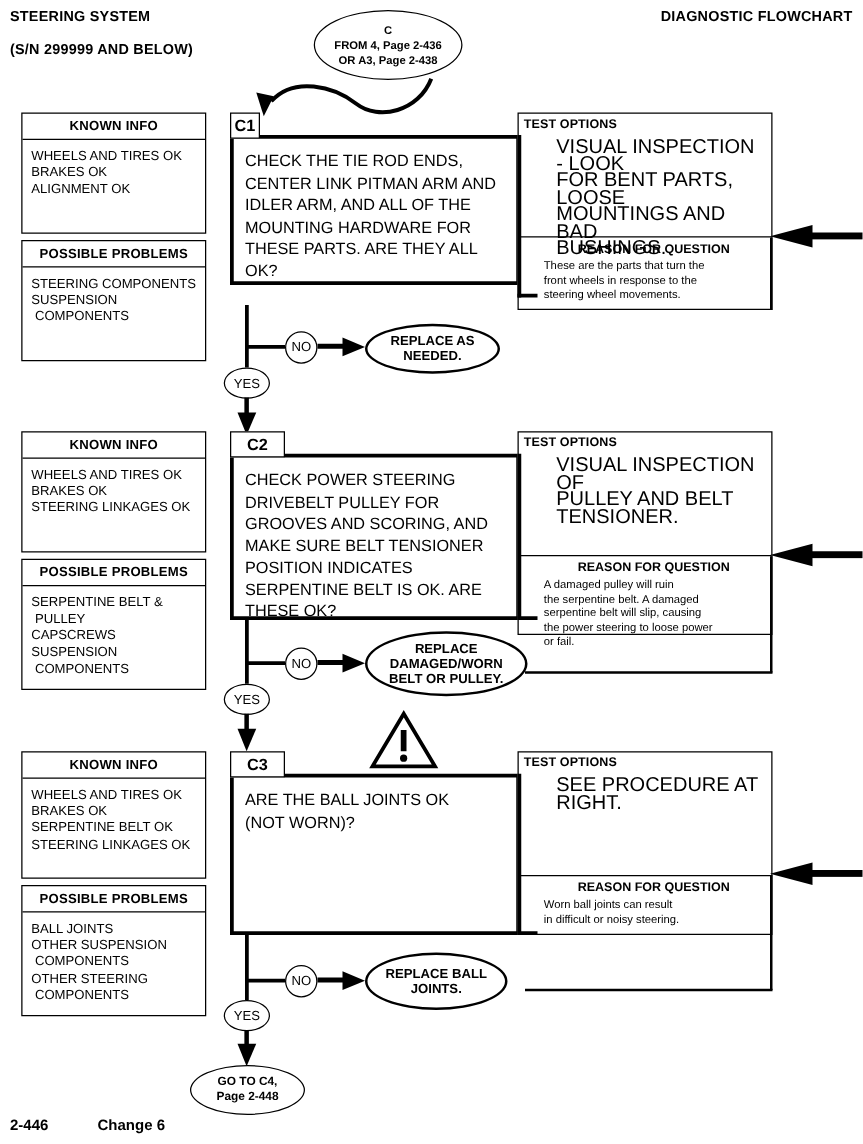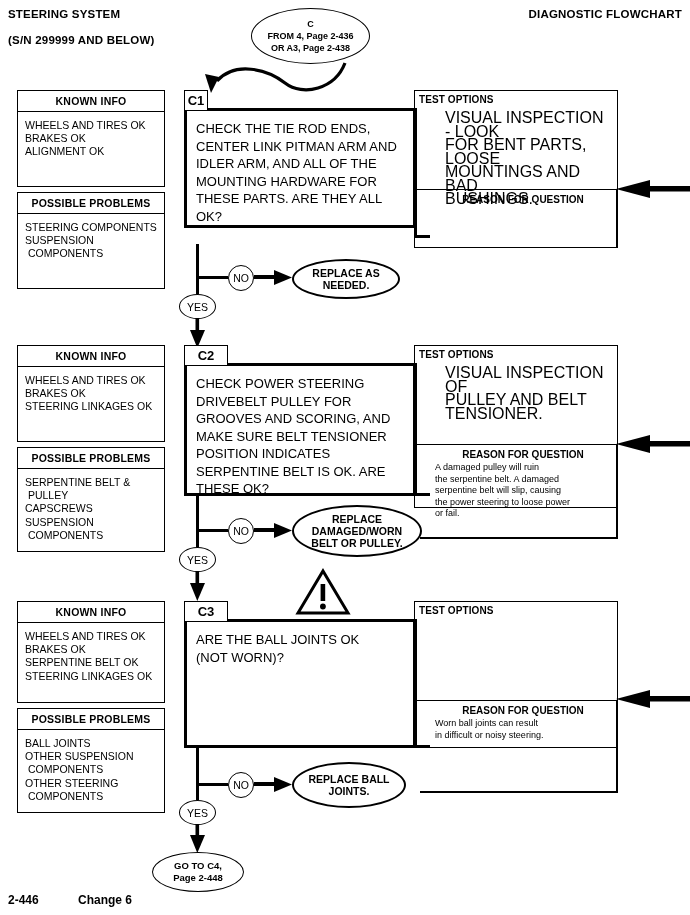--- a/index.html
+++ b/index.html
@@ -101,20 +101,23 @@
 
 <div class="tbox" style="left:414px;top:90px;width:204px;height:158px;">
   <div class="tlabel">TEST OPTIONS</div>
   <div class="tbody">VISUAL INSPECTION - LOOK
 FOR BENT PARTS, LOOSE
 MOUNTINGS AND BAD
 BUSHINGS.</div>
   <div class="tdiv" style="top:98px;"></div>
   <div style="position:absolute;top:99px;left:0;right:0;">
     <div class="rlabel">REASON FOR QUESTION</div>
+    <div class="rbody">These are the parts that turn the
+front wheels in response to the
+steering wheel movements.</div>
   </div>
 </div>
 
 <div class="ln lnv abs" style="left:414px;top:108px;width:3.2px;height:130px;"></div>
 <div class="ln lnh abs" style="left:414px;top:235px;width:16px;height:3.2px;"></div>
 
 <svg class="abs" style="left:616px;top:180px;" width="74" height="18" viewBox="0 0 74 18">
   <rect x="30" y="6" width="44" height="5.5" fill="#000"></rect>
   <polygon points="0,9 34,0 34,18" fill="#000"></polygon>
 </svg>
@@ -235,20 +238,21 @@
 </div>
 
 <div class="qtag" style="left:184px;top:601px;width:44px;height:21px;line-height:19px;">C3</div>
 <div class="qbox abs" style="left:184px;top:619px;width:232px;height:129px;">
   <div class="qtext">ARE THE BALL JOINTS OK
 (NOT WORN)?</div>
 </div>
 
 <div class="tbox" style="left:414px;top:601px;width:204px;height:147px;">
   <div class="tlabel">TEST OPTIONS</div>
+  <div class="tbody">SEE PROCEDURE AT RIGHT.</div>
   <div class="tdiv" style="top:98px;"></div>
   <div style="position:absolute;top:99px;left:0;right:0;">
     <div class="rlabel">REASON FOR QUESTION</div>
     <div class="rbody">Worn ball joints can result
 in difficult or noisy steering.</div>
   </div>
 </div>
 <div class="ln lnv abs" style="left:414px;top:619px;width:3.2px;height:129px;"></div>
 <div class="ln lnh abs" style="left:414px;top:745px;width:16px;height:3.2px;"></div>
 <svg class="abs" style="left:616px;top:690px;" width="74" height="18" viewBox="0 0 74 18">

